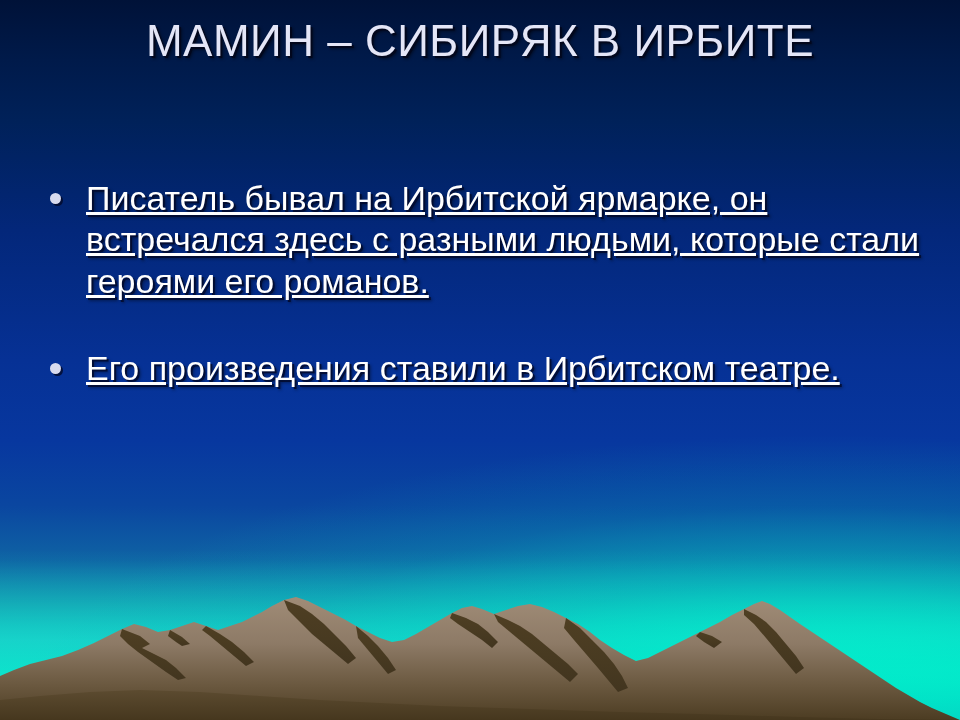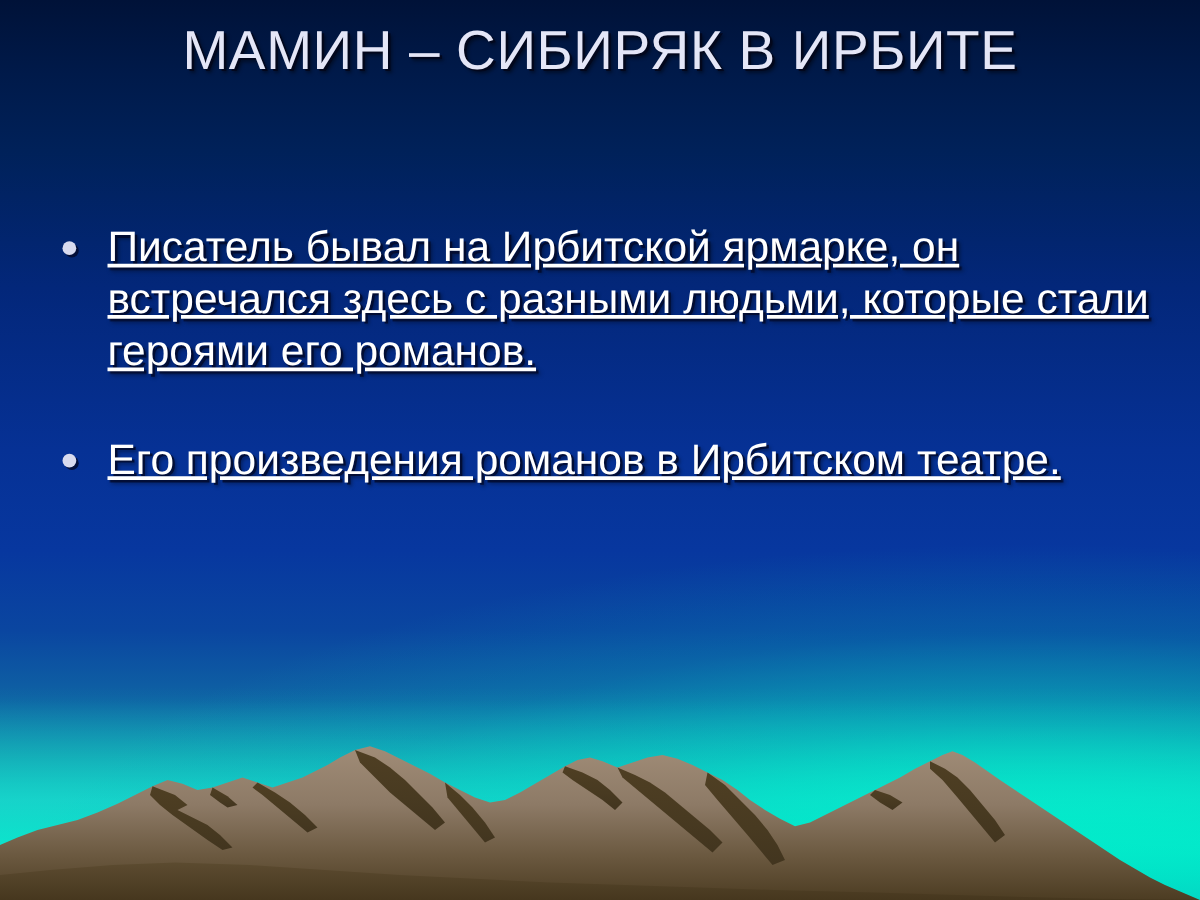--- a/index.html
+++ b/index.html
@@ -232,18 +232,18 @@
 
   <div class="body-block">
 
     <div class="bullet-item">
       <span class="bullet-marker"></span>
       <span class="bullet-text">Писатель бывал на Ирбитской ярмарке, он встречался здесь с разными людьми, которые стали героями его романов.</span>
     </div>
 
     <div class="bullet-item">
       <span class="bullet-marker"></span>
-      <span class="bullet-text">Его произведения романов в Ирбитском театре.</span>
+      <span class="bullet-text">Его произведения ставили в Ирбитском театре.</span>
     </div>
 
   </div>
 
 </div>
 
 </body></html>

